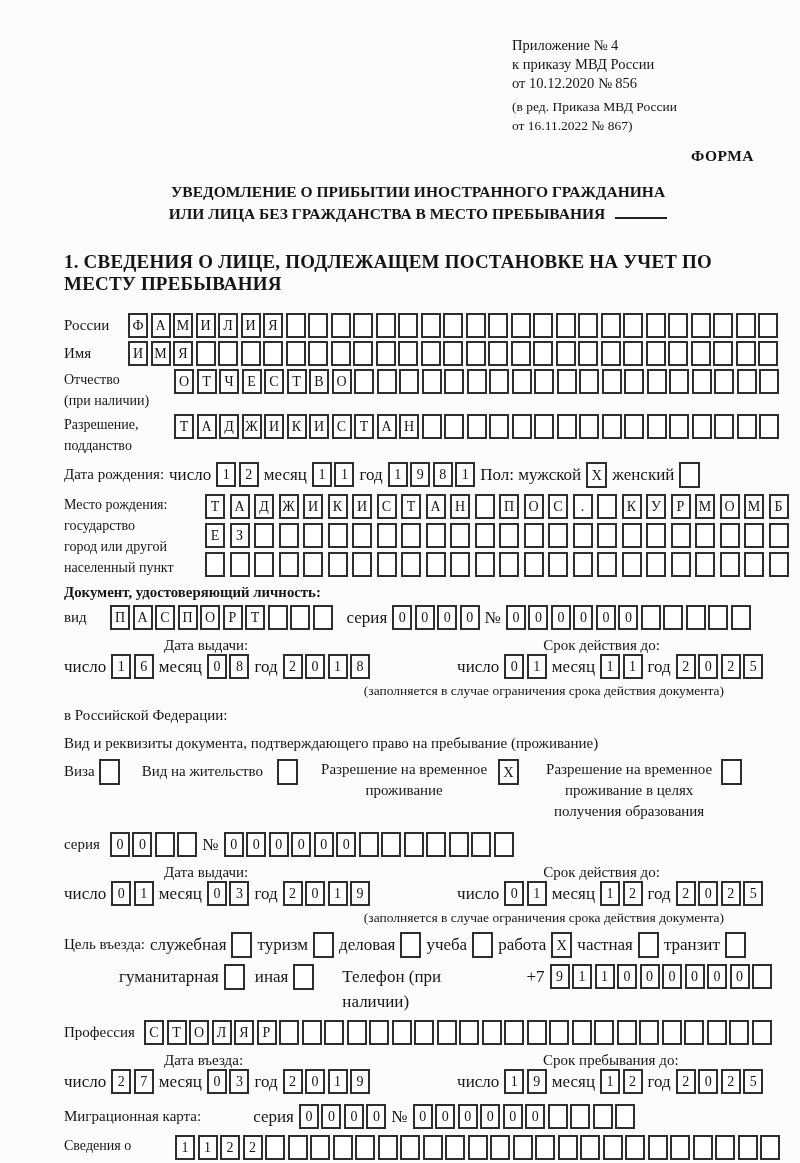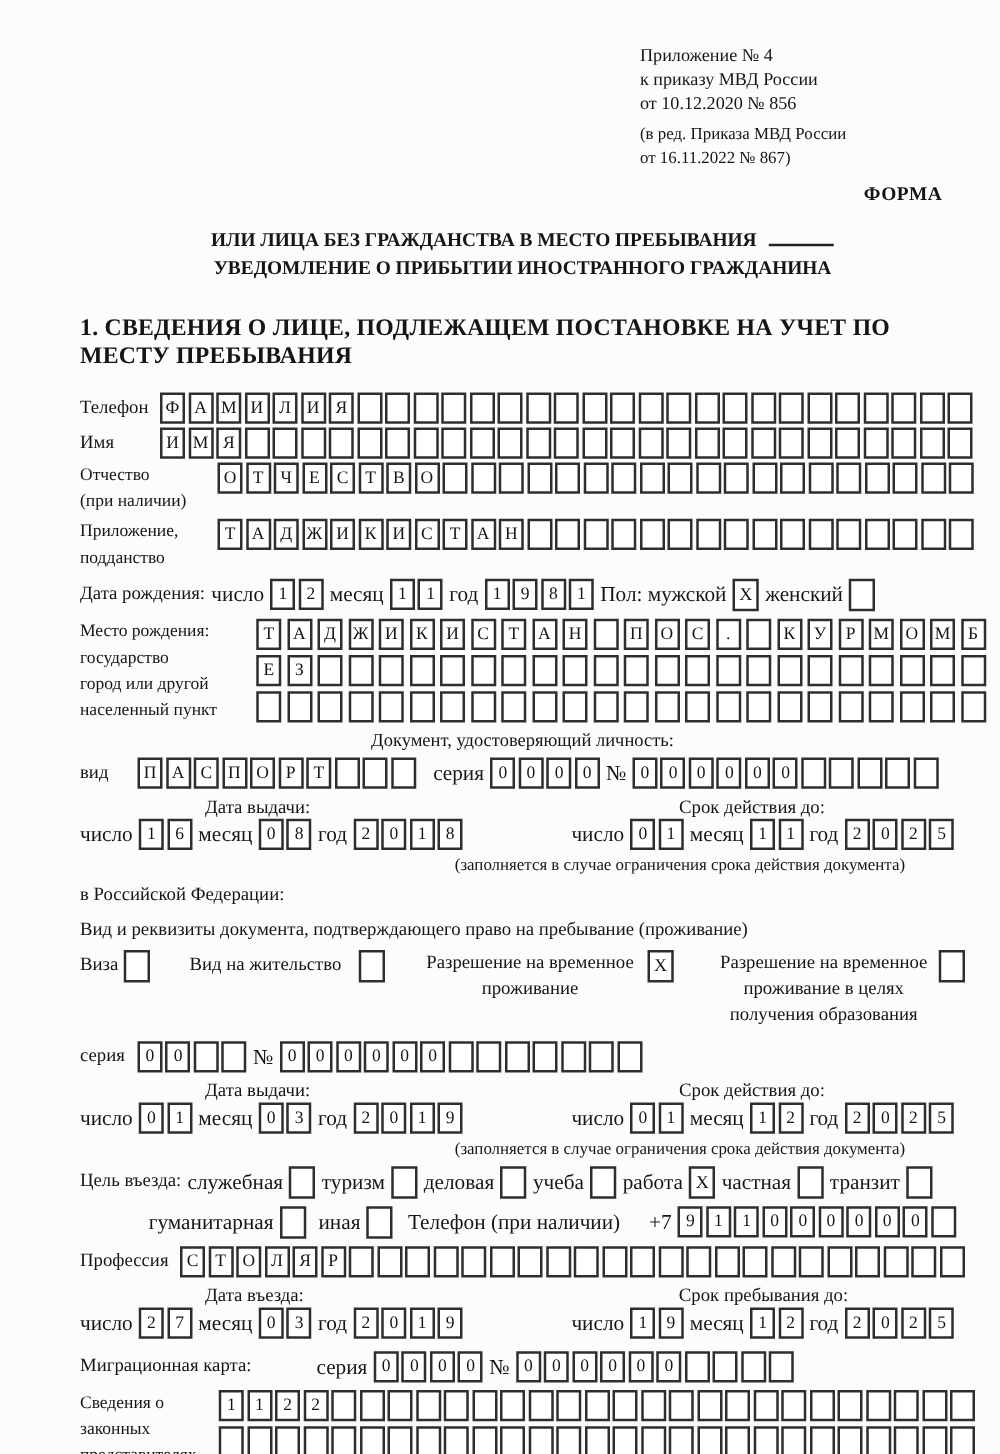--- a/index.html
+++ b/index.html
@@ -24,25 +24,25 @@
   .cells.wide{gap:4.5px;}
   .cell{
     box-sizing:border-box;display:inline-flex;align-items:center;justify-content:center;
     width:20px;height:25px;border:2px solid #2e2e2e;background:#fff;
     font-size:14px;line-height:1;
   }
   .cbx .cell{width:21px;height:26px;font-size:14.5px;}
   .stack{display:flex;flex-direction:column;gap:4px;}
   .lbl{font-size:17px;line-height:25px;margin:0 5px;}
   .dg{display:inline-flex;align-items:flex-start;}
-  .center-bold{text-align:center;font-weight:normal;font-size:14.8px;margin:6px 0 4px 0;}
+  .center-bold{text-align:left;font-weight:bold;font-size:14.8px;margin:6px 0 4px 0;}
   .hdrrow{display:flex;font-size:15px;line-height:18px;margin-top:6px;}
   .note{ text-align:right;font-size:13.5px;line-height:17px;padding-right:48px;margin-top:2px;}
   .plain{font-size:15px;line-height:24px;margin-top:4px;}
-  .optrow{display:flex;align-items:flex-start;margin-top:4px;justify-content:space-between;}
+  .optrow{display:flex;align-items:flex-start;margin-top:4px;}
   .opt{display:inline-flex;align-items:flex-start;}
   .opt .txt{font-size:15px;line-height:21px;}
   .opt .txt.c{text-align:center;}
   .mt6{margin-top:6px;} .mt10{margin-top:10px;}
 </style>
 </head>
 <body>
 
 <div class="page">
 
@@ -50,32 +50,32 @@
     <div>Приложение № 4</div>
     <div>к приказу МВД России</div>
     <div>от 10.12.2020 № 856</div>
     <div class="gap"></div>
     <div class="small">(в ред. Приказа МВД России</div>
     <div class="small">от 16.11.2022 № 867)</div>
   </div>
   <div class="forma">ФОРМА</div>
 
   <div class="title">
+    <div>УВЕДОМЛЕНИЕ О ПРИБЫТИИ ИНОСТРАННОГО ГРАЖДАНИНА</div>
     <div>
       <span>ИЛИ ЛИЦА БЕЗ ГРАЖДАНСТВА В МЕСТО ПРЕБЫВАНИЯ</span><span class="blank-line"></span>
     </div>
-    <div>УВЕДОМЛЕНИЕ О ПРИБЫТИИ ИНОСТРАННОГО ГРАЖДАНИНА</div>
   </div>
 
   <div class="sec">1. СВЕДЕНИЯ О ЛИЦЕ, ПОДЛЕЖАЩЕМ ПОСТАНОВКЕ НА УЧЕТ ПО МЕСТУ ПРЕБЫВАНИЯ</div>
 
   <div class="form">
 
     <div class="frow">
-      <span class="flabel" style="width:64px">Телефон</span>
+      <span class="flabel" style="width:64px">России</span>
       <span class="cells">
           <span class="cell">Ф</span>
           <span class="cell">А</span>
           <span class="cell">М</span>
           <span class="cell">И</span>
           <span class="cell">Л</span>
           <span class="cell">И</span>
           <span class="cell">Я</span>
           <span class="cell"></span>
           <span class="cell"></span>
@@ -168,21 +168,21 @@
           <span class="cell"></span>
           <span class="cell"></span>
           <span class="cell"></span>
           <span class="cell"></span>
           <span class="cell"></span>
         </span>
     </div>
 
     <div class="frow">
       <span class="lblblock" style="width:110px">
-        <div>Приложение,</div>
+        <div>Разрешение,</div>
         <div>подданство</div>
       </span>
       <span class="cells">
           <span class="cell">Т</span>
           <span class="cell">А</span>
           <span class="cell">Д</span>
           <span class="cell">Ж</span>
           <span class="cell">И</span>
           <span class="cell">К</span>
           <span class="cell">И</span>
@@ -550,21 +550,21 @@
 
     <div class="frow mt6">
       <span class="lbl" style="margin-left:55px">гуманитарная</span>
       <span class="cells cbx">
           <span class="cell"></span>
         </span>
       <span class="lbl" style="margin-left:10px">иная</span>
       <span class="cells cbx">
           <span class="cell"></span>
         </span>
-      <span class="lbl" style="margin-left:12px">Телефон (при наличии)</span>
+      <span class="lbl" style="margin-left:28px">Телефон (при наличии)</span>
       <span class="lbl" style="margin-left:18px">+7</span>
       <span class="cells">
           <span class="cell">9</span>
           <span class="cell">1</span>
           <span class="cell">1</span>
           <span class="cell">0</span>
           <span class="cell">0</span>
           <span class="cell">0</span>
           <span class="cell">0</span>
           <span class="cell">0</span>

